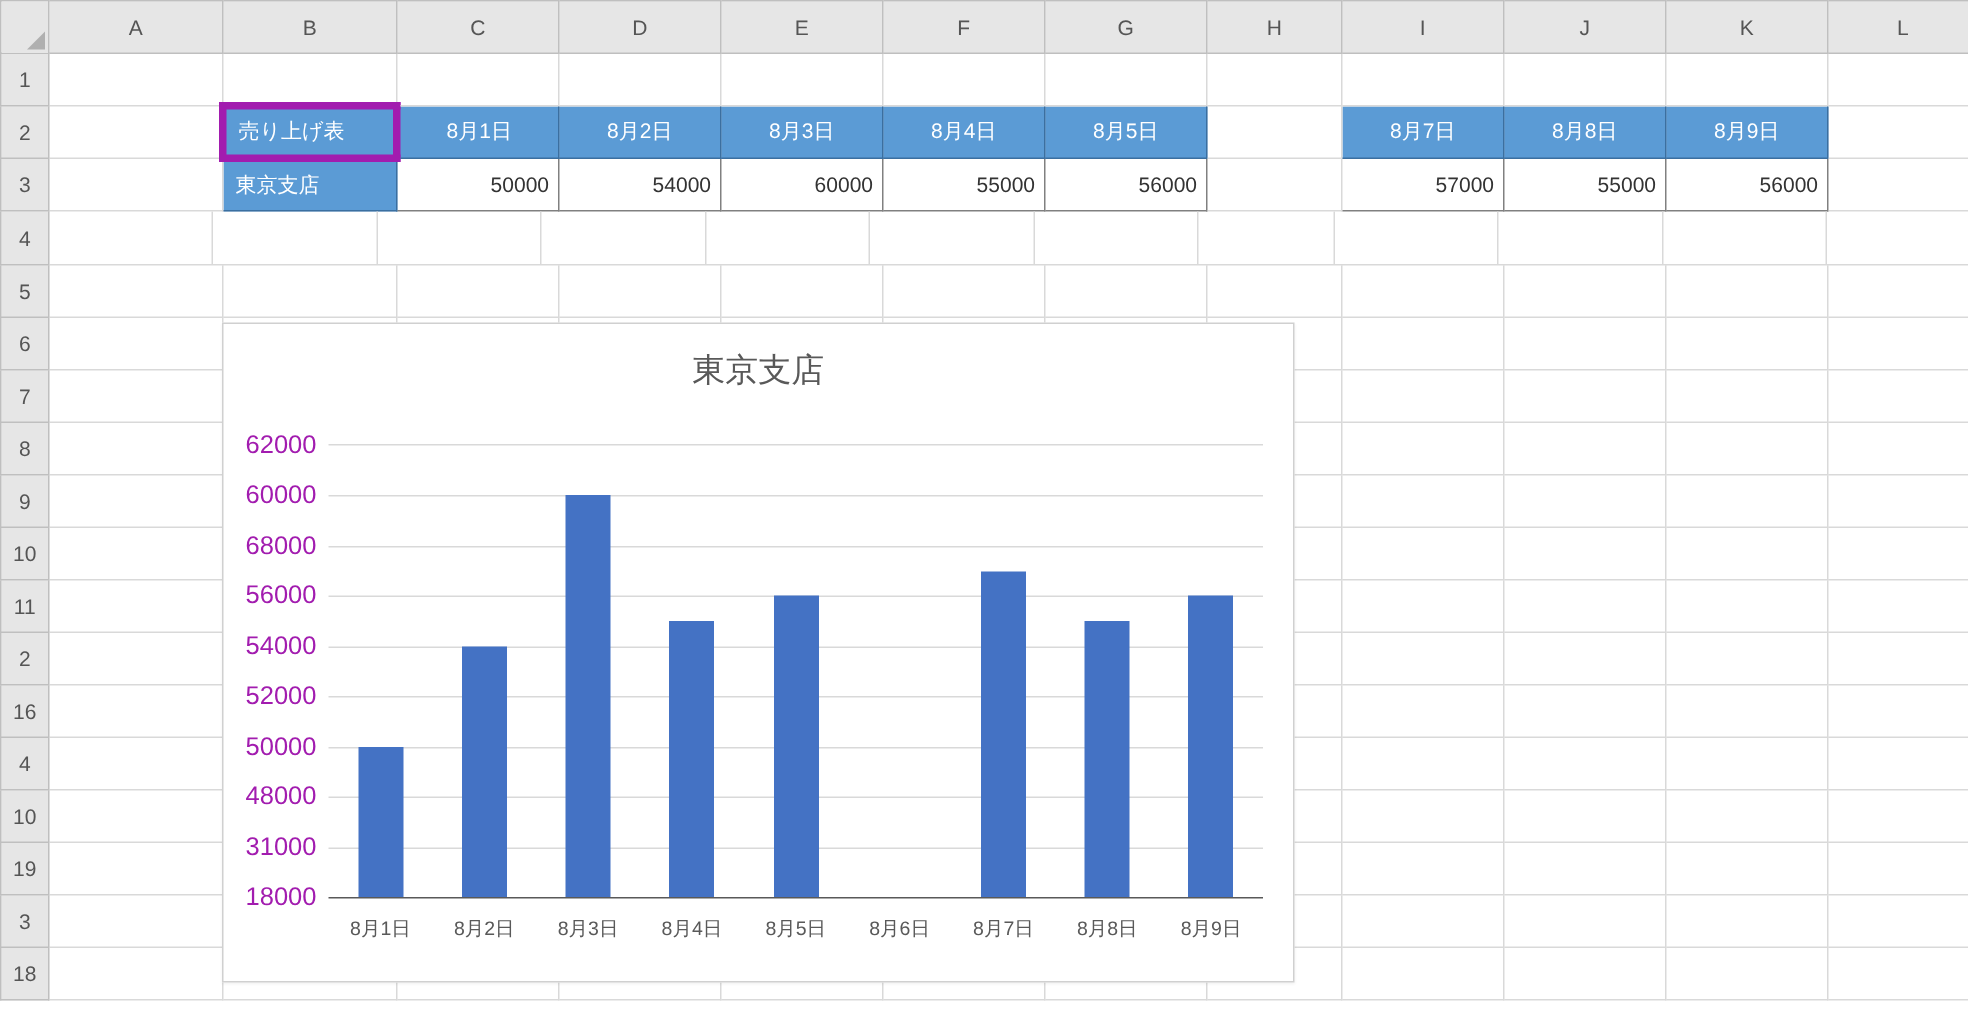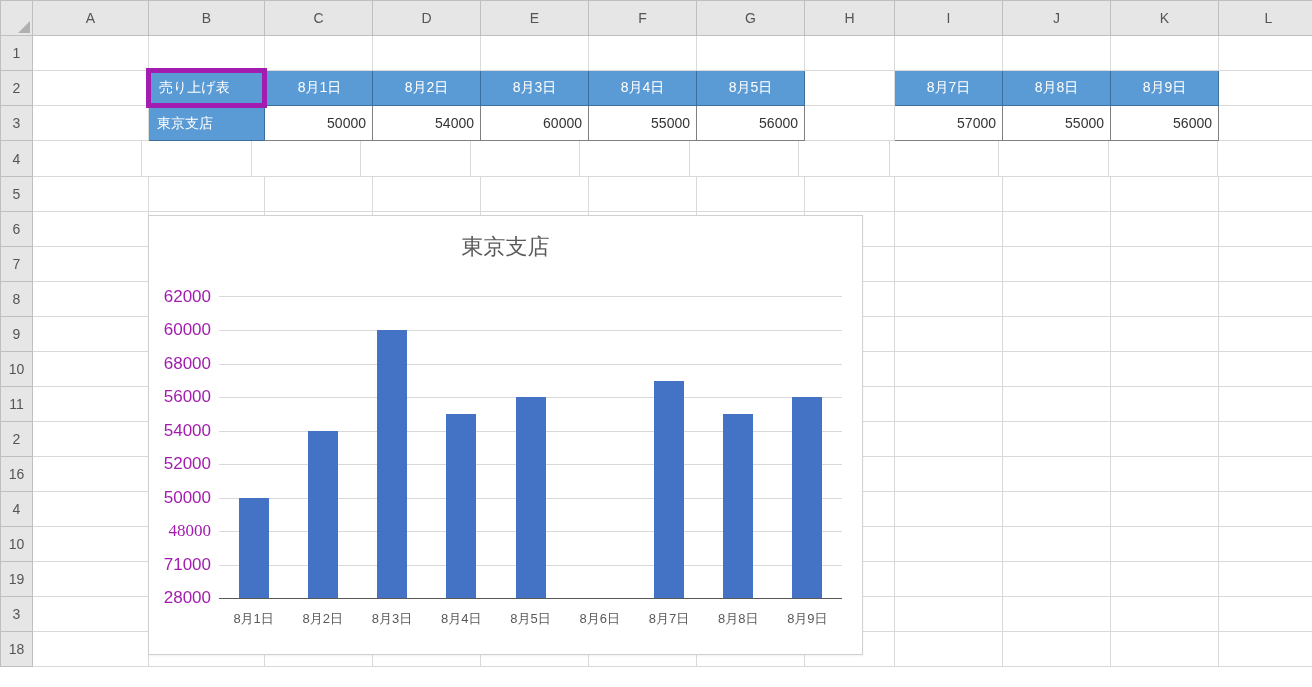--- a/index.html
+++ b/index.html
@@ -447,25 +447,25 @@
           <td></td>
           <td></td>
           <td></td>
         </tr>
 </tbody>
     </table>
 
 <div class="chart-box">
   <div class="chart-title">東京支店</div>
   <div class="plot" id="plot">
-        <div class="ytick" style="top: 100%;">28000</div>
+        <div class="ytick" style="top: 100%;">18000</div>
         <div class="gridline" style="top: 88.8889%;"></div>
-        <div class="ytick" style="top: 88.8889%;">71000</div>
+        <div class="ytick" style="top: 88.8889%;">31000</div>
         <div class="gridline" style="top: 77.7778%;"></div>
-        <div class="ytick" style="top: 77.7778%; font-family: Liberation Serif, serif;">48000</div>
+        <div class="ytick" style="top: 77.7778%;">48000</div>
         <div class="gridline" style="top: 66.6667%;"></div>
         <div class="ytick" style="top: 66.6667%;">50000</div>
         <div class="gridline" style="top: 55.5556%;"></div>
         <div class="ytick" style="top: 55.5556%;">52000</div>
         <div class="gridline" style="top: 44.4444%;"></div>
         <div class="ytick" style="top: 44.4444%;">54000</div>
         <div class="gridline" style="top: 33.3333%;"></div>
         <div class="ytick" style="top: 33.3333%;">56000</div>
         <div class="gridline" style="top: 22.2222%;"></div>
         <div class="ytick" style="top: 22.2222%;">68000</div>

